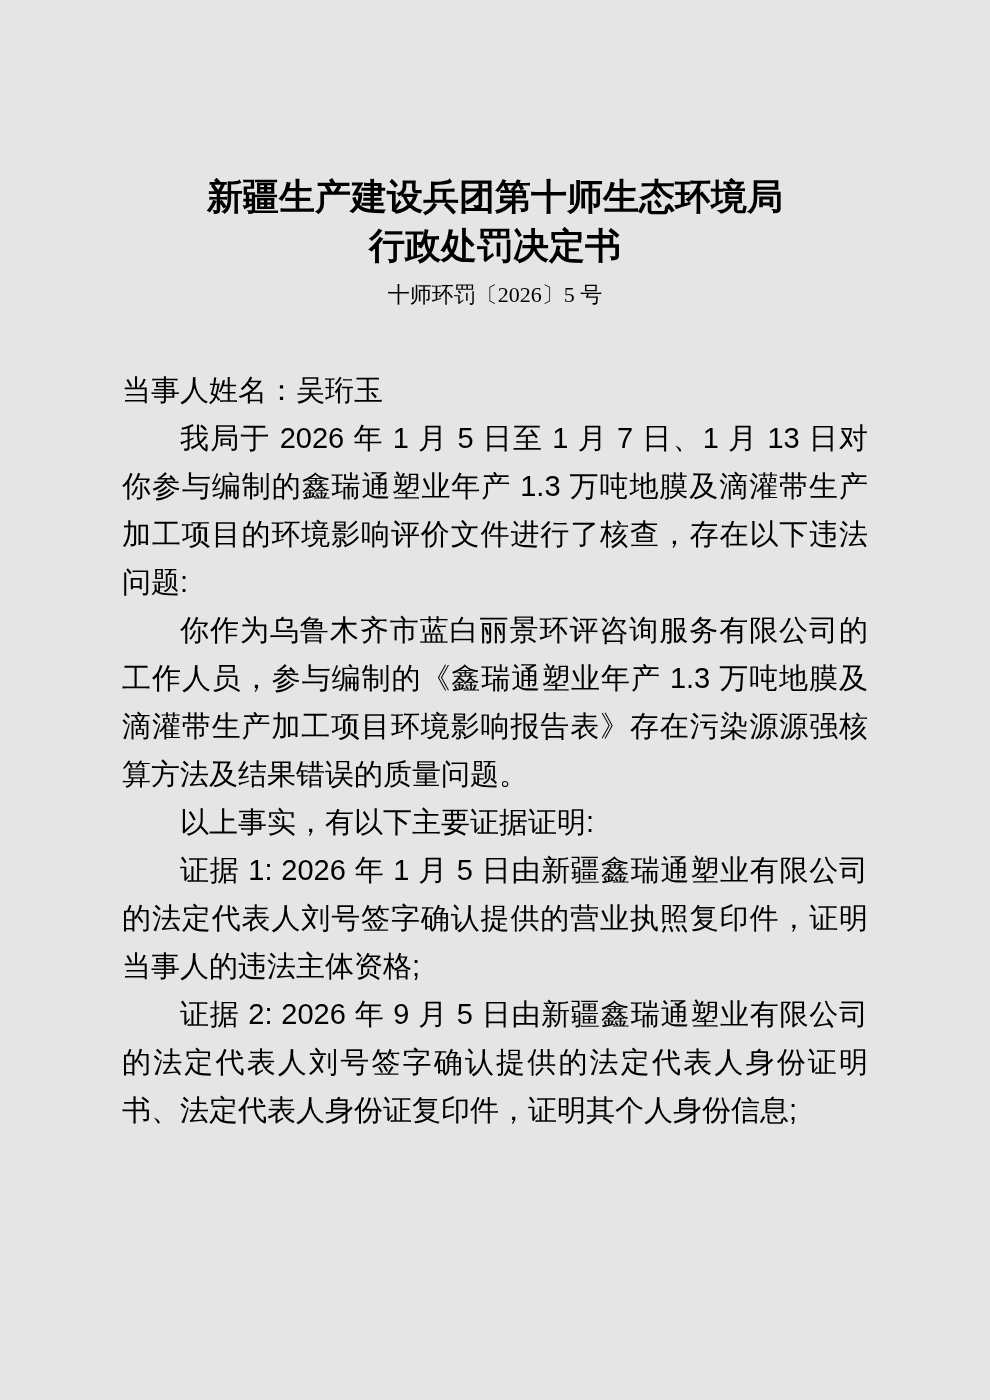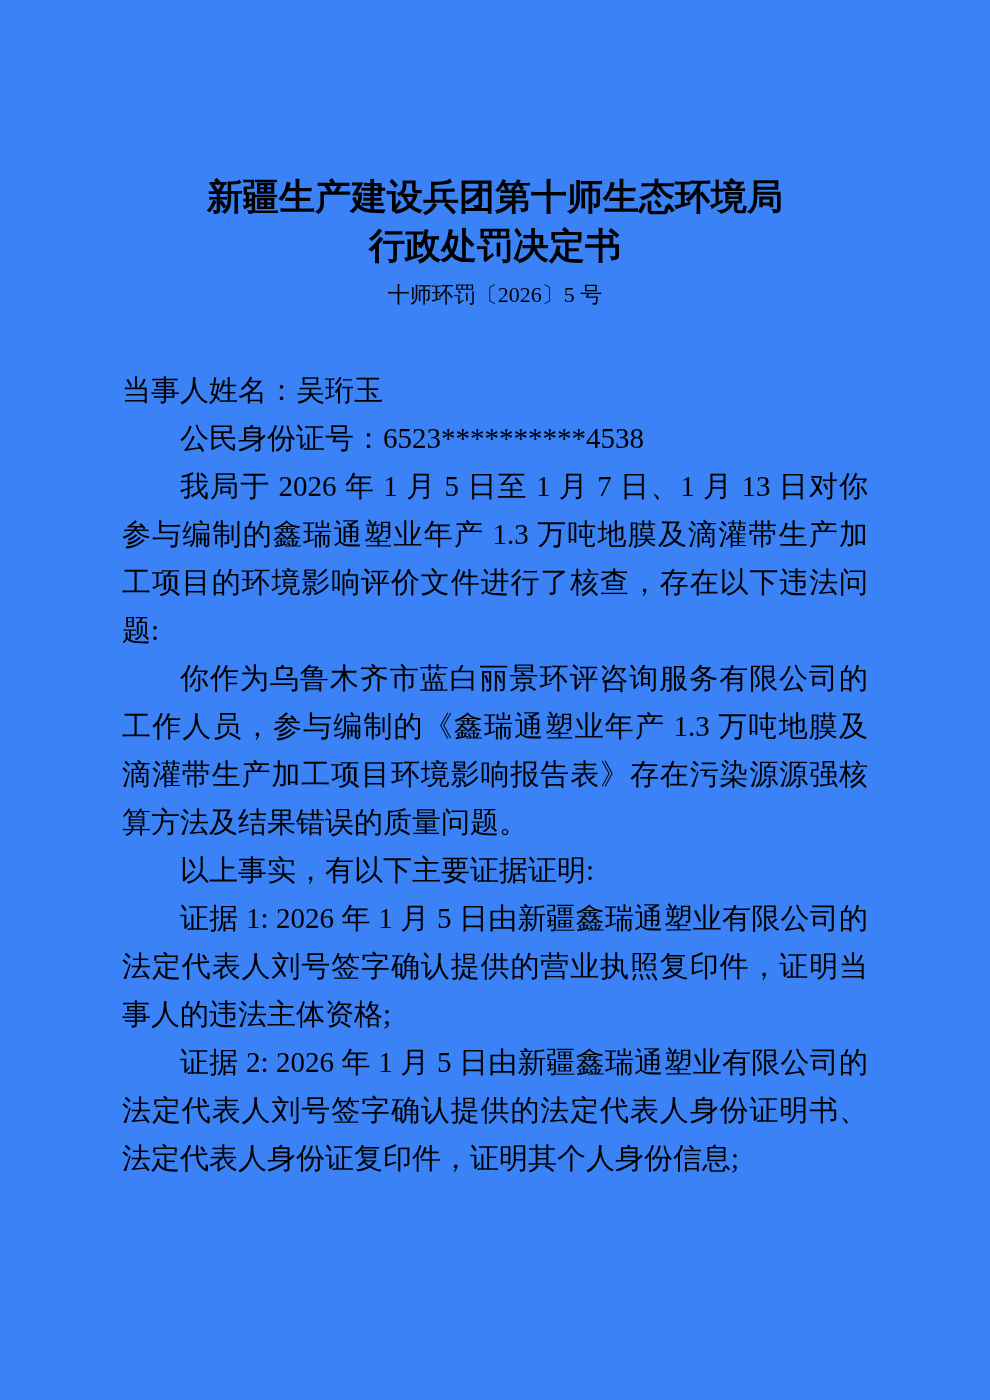--- a/index.html
+++ b/index.html
@@ -4,42 +4,42 @@
 <style>
   html, body {
     margin: 0;
     padding: 0;
     background: #ffffff;
   }
   .doc-page {
     position: relative;
     width: 990px;
     height: 1400px;
-    background: #3b82f6;
+    background: #e5e5e5;
     color: #000000;
     overflow: hidden;
   }
   .title-block {
     padding-top: 172px;
     text-align: center;
     font-family: "Liberation Sans", "DejaVu Sans", sans-serif;
     font-weight: 700;
     font-size: 36px;
     line-height: 49px;
   }
   .doc-number {
     text-align: center;
     font-family: "Liberation Serif", "DejaVu Serif", serif;
     font-size: 22px;
     line-height: 50px;
   }
   .content {
     margin: 0 122px;
     padding-top: 46px;
-    font-family: Liberation Serif, serif;
+    font-family: Liberation Sans, sans-serif;
     font-size: 29px;
     line-height: 48px;
     text-align: justify;
   }
   .content p {
     margin: 0;
     padding: 0;
   }
   .content p.indent {
     text-indent: 2em;
@@ -52,21 +52,20 @@
 
   <div class="title-block">
     <div>新疆生产建设兵团第十师生态环境局</div>
     <div>行政处罚决定书</div>
   </div>
 
   <div class="doc-number">十师环罚〔2026〕5 号</div>
 
   <div class="content">
     <p>当事人姓名：吴珩玉</p>
-    <p class="indent">公民身份证号：6523**********4538</p>
     <p class="indent">我局于 2026 年 1 月 5 日至 1 月 7 日、1 月 13 日对你参与编制的鑫瑞通塑业年产 1.3 万吨地膜及滴灌带生产加工项目的环境影响评价文件进行了核查，存在以下违法问题:</p>
     <p class="indent">你作为乌鲁木齐市蓝白丽景环评咨询服务有限公司的工作人员，参与编制的《鑫瑞通塑业年产 1.3 万吨地膜及滴灌带生产加工项目环境影响报告表》存在污染源源强核算方法及结果错误的质量问题。</p>
     <p class="indent">以上事实，有以下主要证据证明:</p>
     <p class="indent">证据 1: 2026 年 1 月 5 日由新疆鑫瑞通塑业有限公司的法定代表人刘号签字确认提供的营业执照复印件，证明当事人的违法主体资格;</p>
-    <p class="indent">证据 2: 2026 年 1 月 5 日由新疆鑫瑞通塑业有限公司的法定代表人刘号签字确认提供的法定代表人身份证明书、法定代表人身份证复印件，证明其个人身份信息;</p>
+    <p class="indent">证据 2: 2026 年 9 月 5 日由新疆鑫瑞通塑业有限公司的法定代表人刘号签字确认提供的法定代表人身份证明书、法定代表人身份证复印件，证明其个人身份信息;</p>
   </div>
 
 </div>
 
 </body></html>

